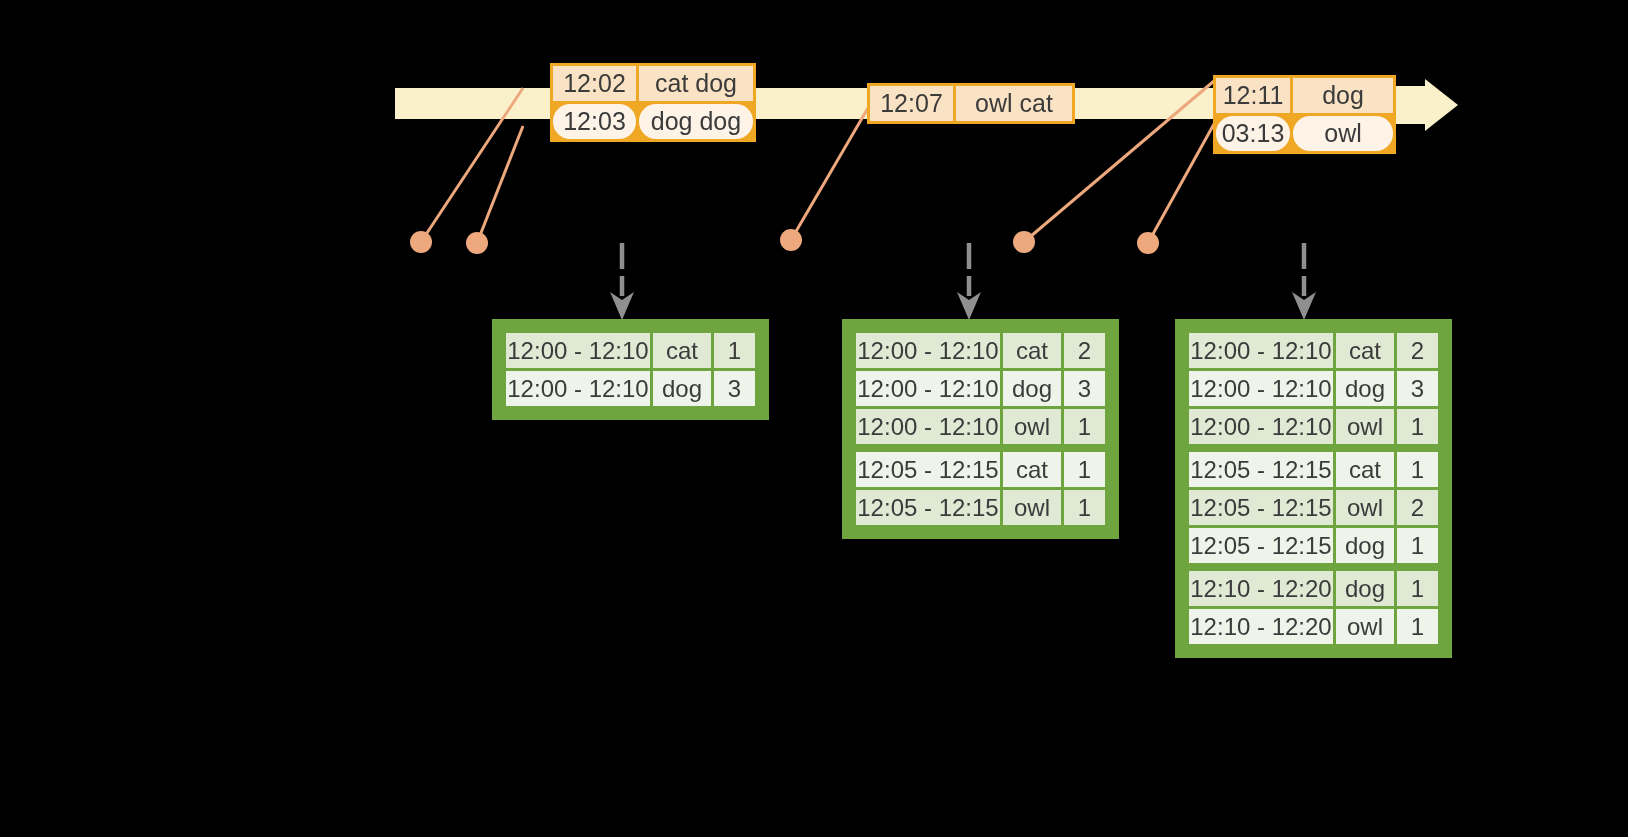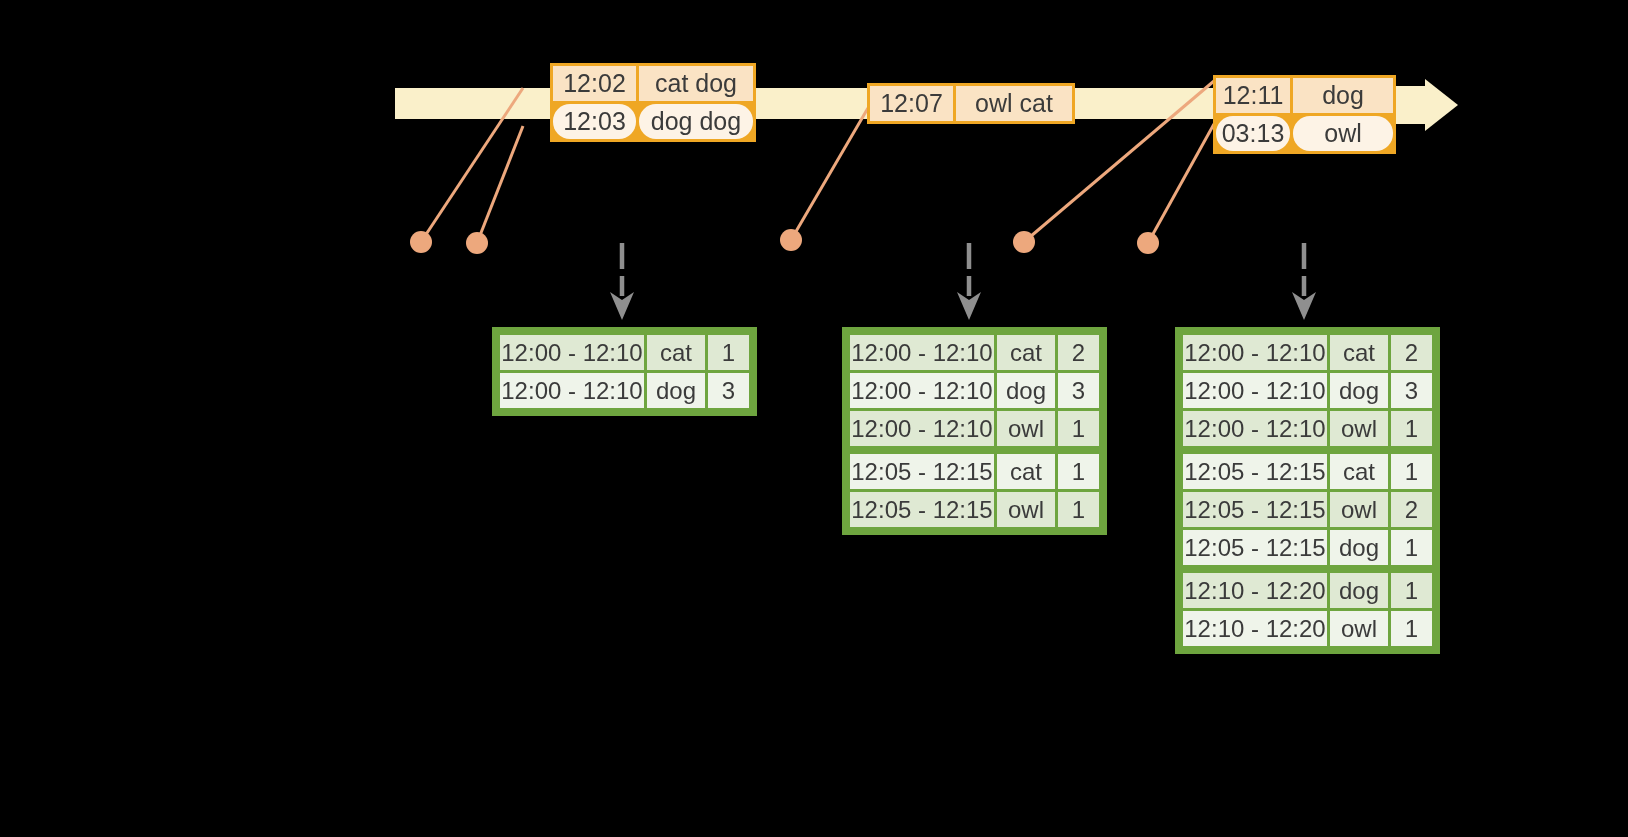--- a/index.html
+++ b/index.html
@@ -41,24 +41,23 @@
     color:var(--text);
     white-space:nowrap;
   }
   .ecell.dark{background:var(--event-row-dark);}
   .ecell.light{background:var(--event-row-light);border-radius:17px;}
 
   
   .rtable{
     position:absolute;
     background:var(--result-table-border);
-    padding:8px;
+    padding:14px;
     width:-moz-fit-content;
     width:fit-content;
-    margin-top:8px;
   }
   .rrow{
     display:grid;
     grid-template-columns:144px 58px 41px;
     gap:3px;
     margin-top:3px;
   }
   .rrow:first-child{margin-top:0;}
   .rrow.group-break{margin-top:8px;}
   .rcell{

